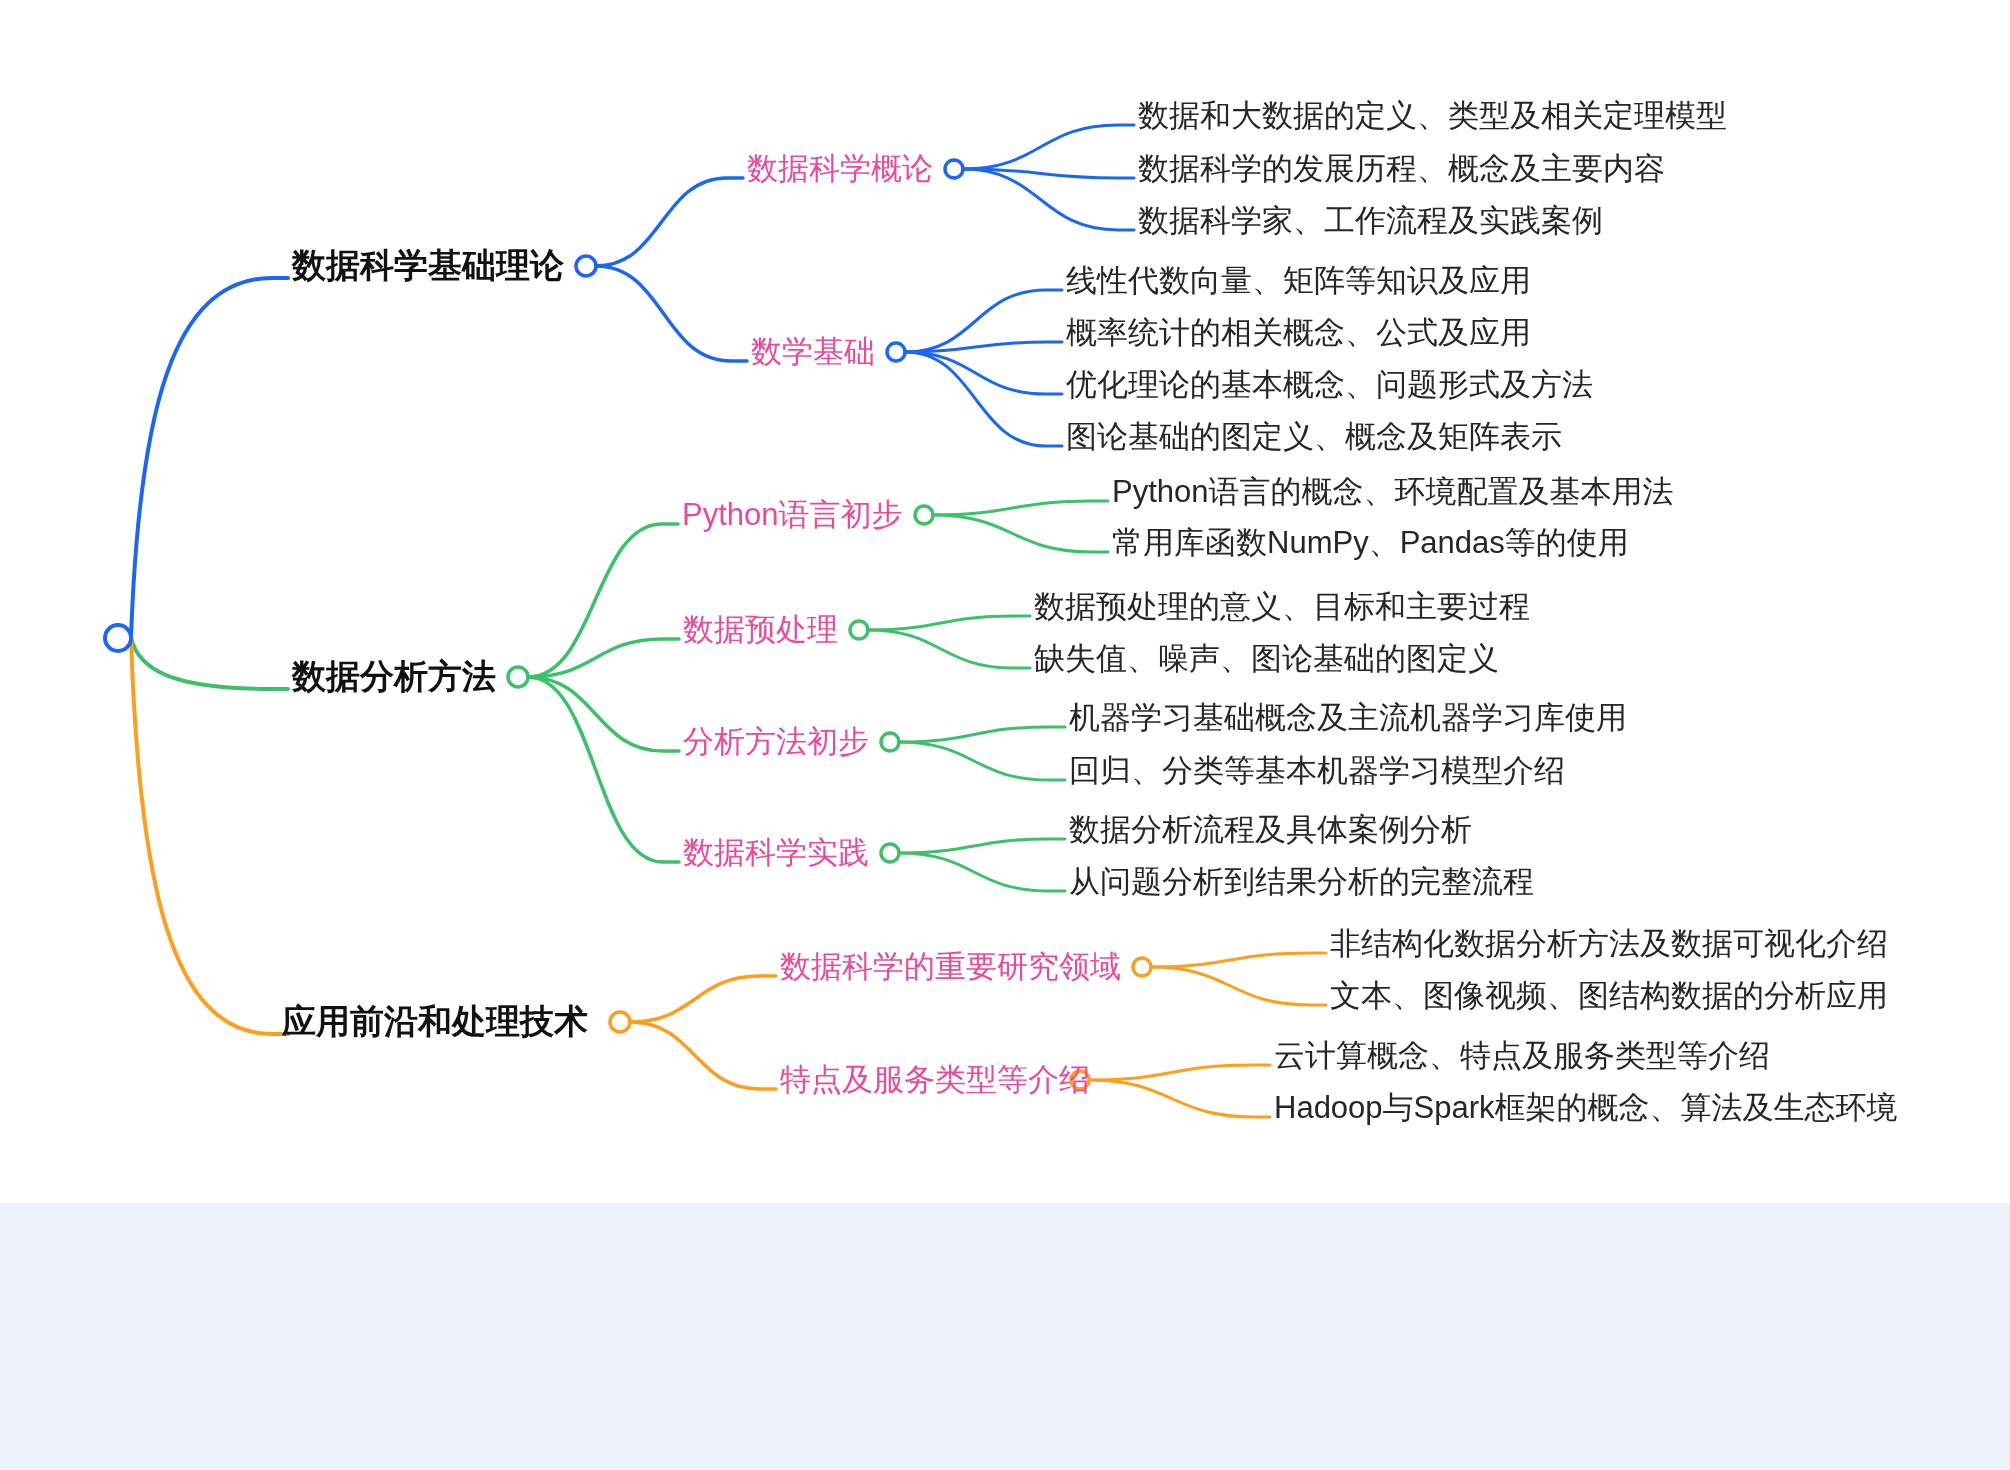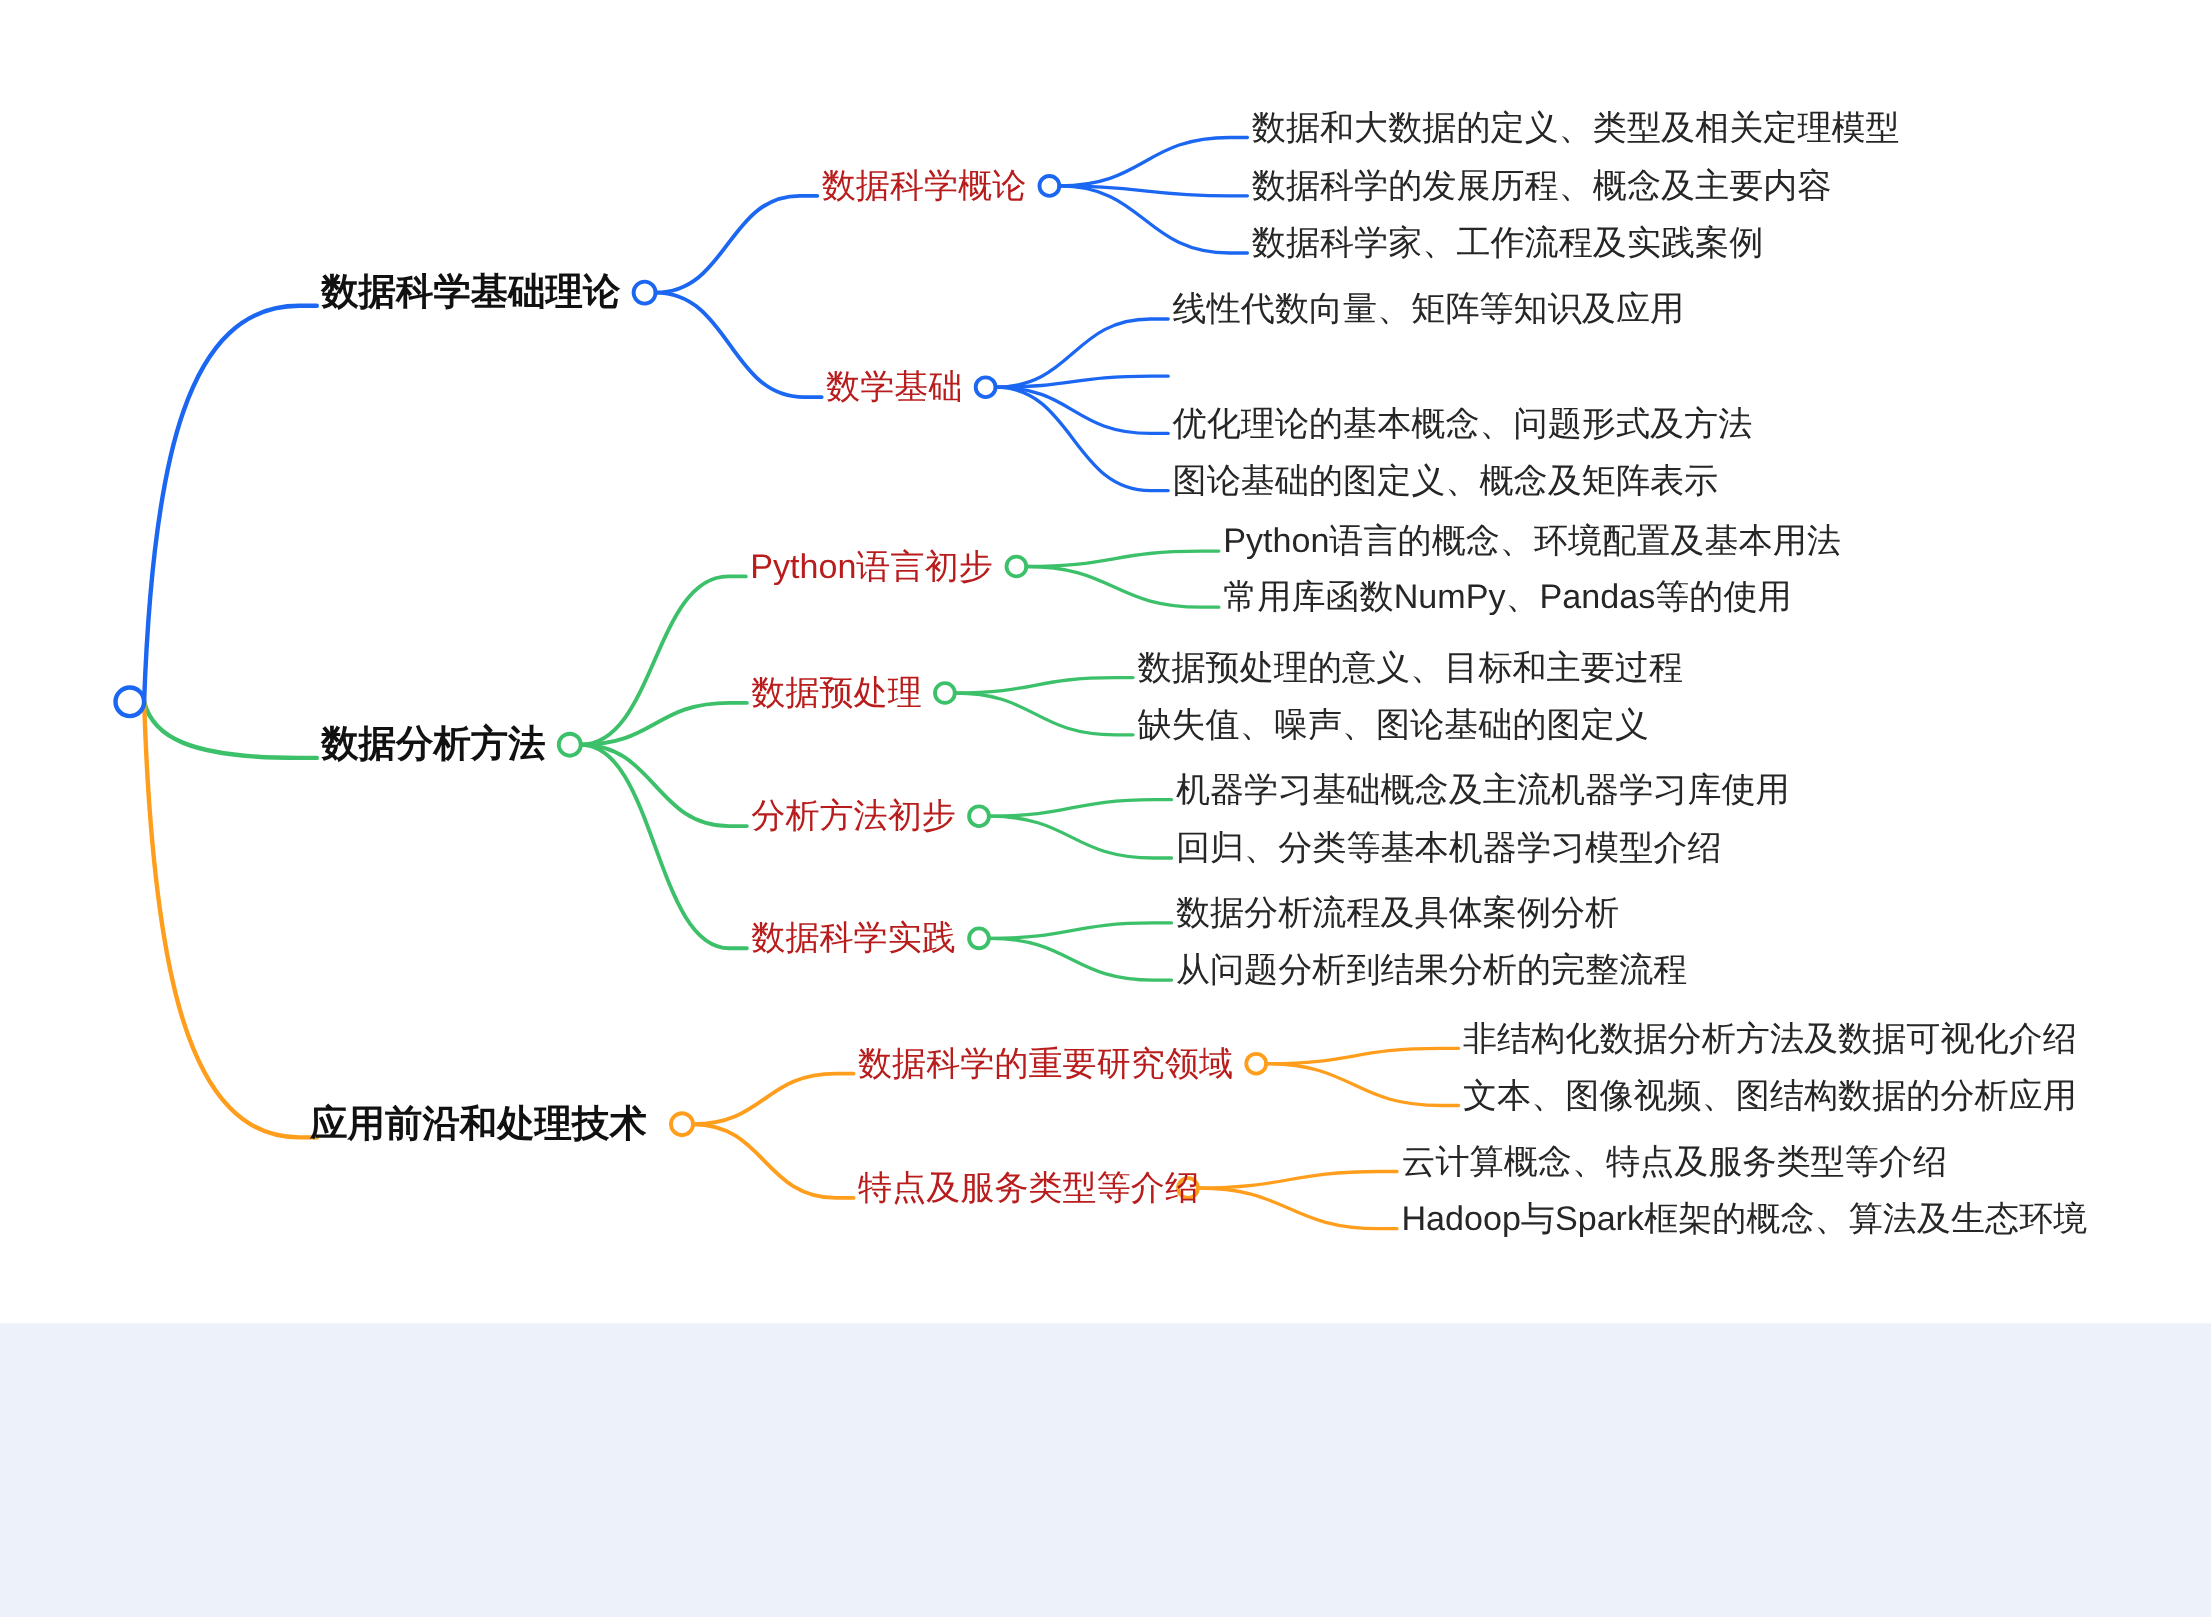--- a/index.html
+++ b/index.html
@@ -3,21 +3,21 @@
 <meta charset="utf-8">
 <style>
   html,body{margin:0;padding:0;background:#ffffff;}
   body{width:2010px;height:1470px;position:relative;overflow:hidden;
        font-family:"Liberation Sans","DejaVu Sans",sans-serif;}
   #canvas{position:absolute;left:0;top:0;width:2010px;height:1470px;}
   #mm-svg{position:absolute;left:0;top:0;}
   #mm-nodes{position:absolute;left:0;top:0;width:2010px;height:1470px;}
   .node-label{position:absolute;transform:translateY(-50%);white-space:nowrap;line-height:1.15;}
   .lvl1{font-size:34px;font-weight:700;color:#111111;}
-  .lvl2{font-size:31px;color:#b91c1c;}
+  .lvl2{font-size:31px;color:#ec4899;}
   .leaf{font-size:31px;color:#262626;}
   #footer{position:absolute;left:0;top:1203px;width:2010px;height:267px;background:#edf1f9;}
 </style>
 </head>
 <body>
 
 <div id="canvas">
   <svg id="mm-svg" width="2010" height="1470">
       <path d="M 131 638 C 139 414.8, 171 278, 272 278 L 288 278" fill="none" stroke="#1b67f2" stroke-width="4" stroke-linecap="round"></path>
       <circle cx="586" cy="266" r="10" fill="#ffffff" stroke="#1b67f2" stroke-width="3.5"></circle>
@@ -63,20 +63,21 @@
       <circle cx="118" cy="638" r="13" fill="#ffffff" stroke="#1b67f2" stroke-width="4"></circle>
     </svg>
   <div id="mm-nodes">
       <div class="node-label lvl1" style="left: 292px; top: 266px;">数据科学基础理论</div>
       <div class="node-label lvl2" style="left: 747px; top: 169px;">数据科学概论</div>
       <div class="node-label leaf" style="left: 1138px; top: 116px;">数据和大数据的定义、类型及相关定理模型</div>
       <div class="node-label leaf" style="left: 1138px; top: 169px;">数据科学的发展历程、概念及主要内容</div>
       <div class="node-label leaf" style="left: 1138px; top: 221px;">数据科学家、工作流程及实践案例</div>
       <div class="node-label lvl2" style="left: 751px; top: 352px;">数学基础</div>
       <div class="node-label leaf" style="left: 1066px; top: 281px;">线性代数向量、矩阵等知识及应用</div>
+      <div class="node-label leaf" style="left: 1066px; top: 333px;">概率统计的相关概念、公式及应用</div>
       <div class="node-label leaf" style="left: 1066px; top: 437px;">图论基础的图定义、概念及矩阵表示</div>
       <div class="node-label leaf" style="left: 1066px; top: 385px;">优化理论的基本概念、问题形式及方法</div>
       <div class="node-label lvl1" style="left: 292px; top: 677px;">数据分析方法</div>
       <div class="node-label lvl2" style="left: 682px; top: 515px;">Python语言初步</div>
       <div class="node-label leaf" style="left: 1112px; top: 492px;">Python语言的概念、环境配置及基本用法</div>
       <div class="node-label leaf" style="left: 1112px; top: 543px;">常用库函数NumPy、Pandas等的使用</div>
       <div class="node-label lvl2" style="left: 683px; top: 630px;">数据预处理</div>
       <div class="node-label leaf" style="left: 1034px; top: 607px;">数据预处理的意义、目标和主要过程</div>
       <div class="node-label leaf" style="left: 1034px; top: 659px;">缺失值、噪声、图论基础的图定义</div>
       <div class="node-label lvl2" style="left: 683px; top: 742px;">分析方法初步</div>

